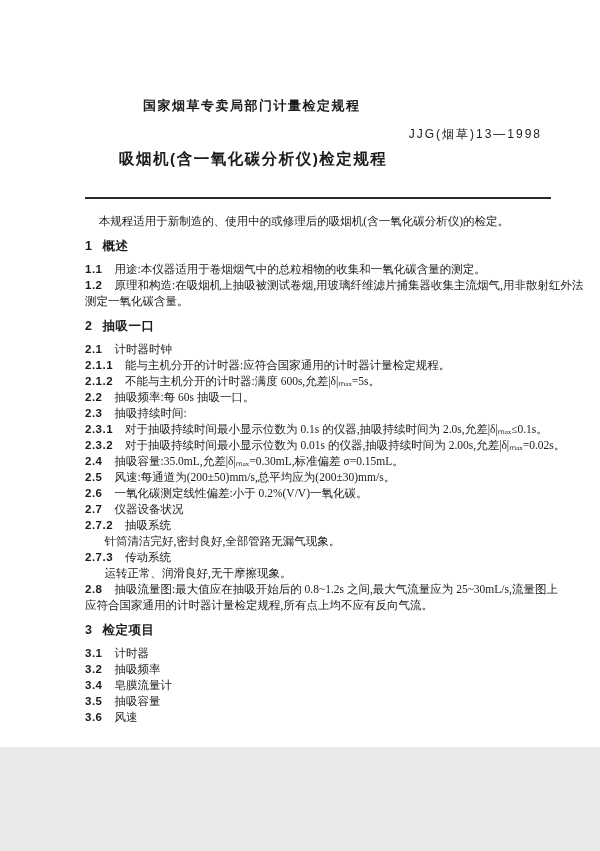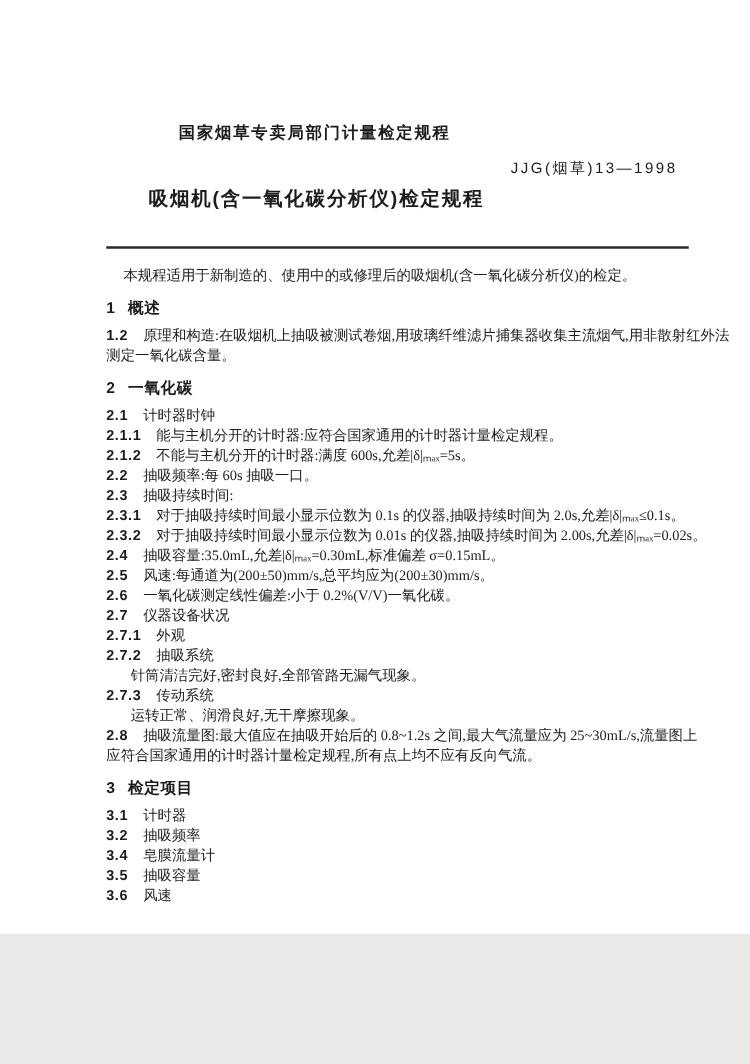--- a/index.html
+++ b/index.html
@@ -116,35 +116,35 @@
 
   <div class="hdr-docno">JJG(烟草)13—1998</div>
 
   <div class="hdr-title">吸烟机(含一氧化碳分析仪)检定规程</div>
 
   <hr class="top-rule">
 
   <div class="doc-body">
       <div class="line intro"><span class="txt">本规程适用于新制造的、使用中的或修理后的吸烟机(含一氧化碳分析仪)的检定。</span></div>
       <div class="line heading"><span class="num">1</span><span class="txt">概述</span></div>
+      <div class="line clause"><span class="num">1.1</span><span class="txt">用途:本仪器适用于卷烟烟气中的总粒相物的收集和一氧化碳含量的测定。</span></div>
       <div class="line clause"><span class="num">1.2</span><span class="txt">原理和构造:在吸烟机上抽吸被测试卷烟,用玻璃纤维滤片捕集器收集主流烟气,用非散射红外法</span></div>
       <div class="line cont"><span class="txt">测定一氧化碳含量。</span></div>
-      <div class="line heading"><span class="num">2</span><span class="txt">一氧化碳</span></div>
+      <div class="line heading"><span class="num">2</span><span class="txt">抽吸一口</span></div>
       <div class="line clause"><span class="num">2.1</span><span class="txt">计时器时钟</span></div>
       <div class="line clause"><span class="num">2.1.1</span><span class="txt">能与主机分开的计时器:应符合国家通用的计时器计量检定规程。</span></div>
       <div class="line clause"><span class="num">2.1.2</span><span class="txt">不能与主机分开的计时器:满度 600s,允差|δ|ₘₐₓ=5s。</span></div>
       <div class="line clause"><span class="num">2.2</span><span class="txt">抽吸频率:每 60s 抽吸一口。</span></div>
       <div class="line clause"><span class="num">2.3</span><span class="txt">抽吸持续时间:</span></div>
       <div class="line clause"><span class="num">2.3.1</span><span class="txt">对于抽吸持续时间最小显示位数为 0.1s 的仪器,抽吸持续时间为 2.0s,允差|δ|ₘₐₓ≤0.1s。</span></div>
       <div class="line clause"><span class="num">2.3.2</span><span class="txt">对于抽吸持续时间最小显示位数为 0.01s 的仪器,抽吸持续时间为 2.00s,允差|δ|ₘₐₓ=0.02s。</span></div>
       <div class="line clause"><span class="num">2.4</span><span class="txt">抽吸容量:35.0mL,允差|δ|ₘₐₓ=0.30mL,标准偏差 σ=0.15mL。</span></div>
       <div class="line clause"><span class="num">2.5</span><span class="txt">风速:每通道为(200±50)mm/s,总平均应为(200±30)mm/s。</span></div>
       <div class="line clause"><span class="num">2.6</span><span class="txt">一氧化碳测定线性偏差:小于 0.2%(V/V)一氧化碳。</span></div>
       <div class="line clause"><span class="num">2.7</span><span class="txt">仪器设备状况</span></div>
-      <div class="line clause"><span class="num">2.7.1</span><span class="txt">外观</span></div>
       <div class="line clause"><span class="num">2.7.2</span><span class="txt">抽吸系统</span></div>
       <div class="line sub"><span class="txt">针筒清洁完好,密封良好,全部管路无漏气现象。</span></div>
       <div class="line clause"><span class="num">2.7.3</span><span class="txt">传动系统</span></div>
       <div class="line sub"><span class="txt">运转正常、润滑良好,无干摩擦现象。</span></div>
       <div class="line clause"><span class="num">2.8</span><span class="txt">抽吸流量图:最大值应在抽吸开始后的 0.8~1.2s 之间,最大气流量应为 25~30mL/s,流量图上</span></div>
       <div class="line cont"><span class="txt">应符合国家通用的计时器计量检定规程,所有点上均不应有反向气流。</span></div>
       <div class="line heading"><span class="num">3</span><span class="txt">检定项目</span></div>
       <div class="line clause"><span class="num">3.1</span><span class="txt">计时器</span></div>
       <div class="line clause"><span class="num">3.2</span><span class="txt">抽吸频率</span></div>
       <div class="line clause"><span class="num">3.4</span><span class="txt">皂膜流量计</span></div>

